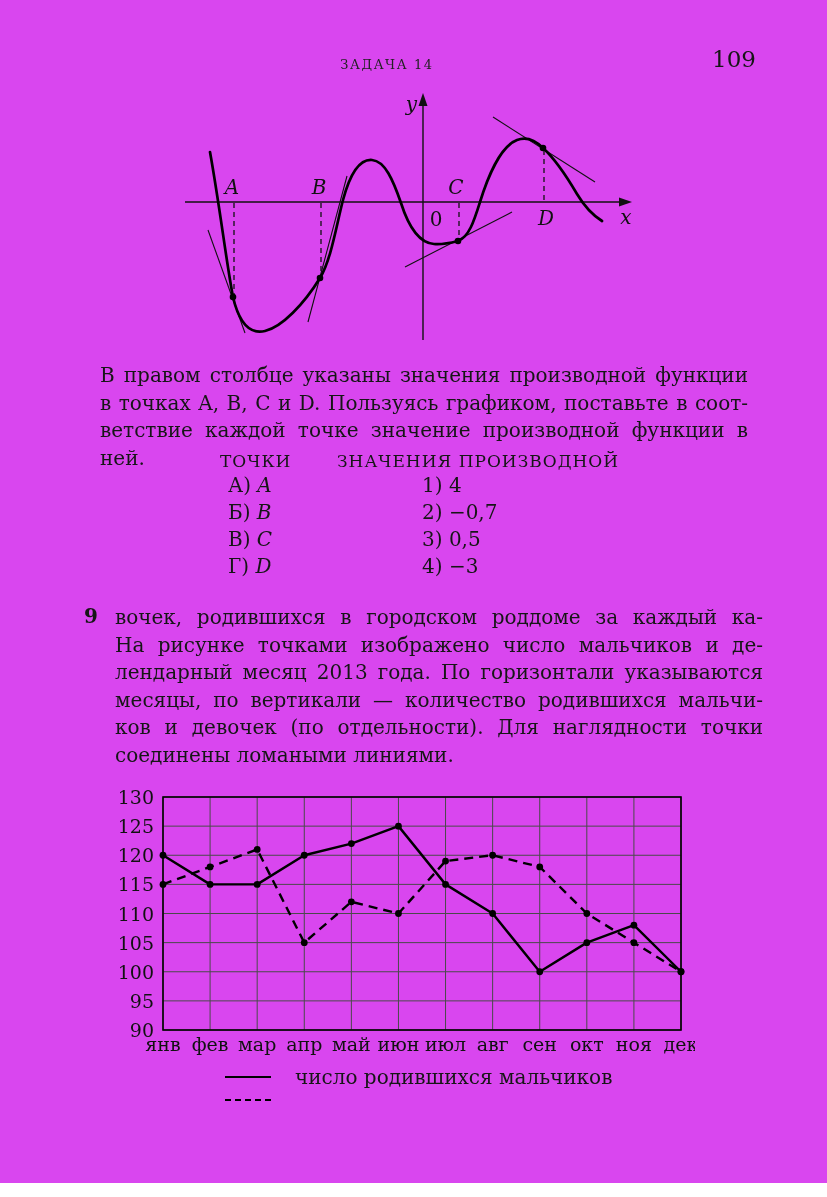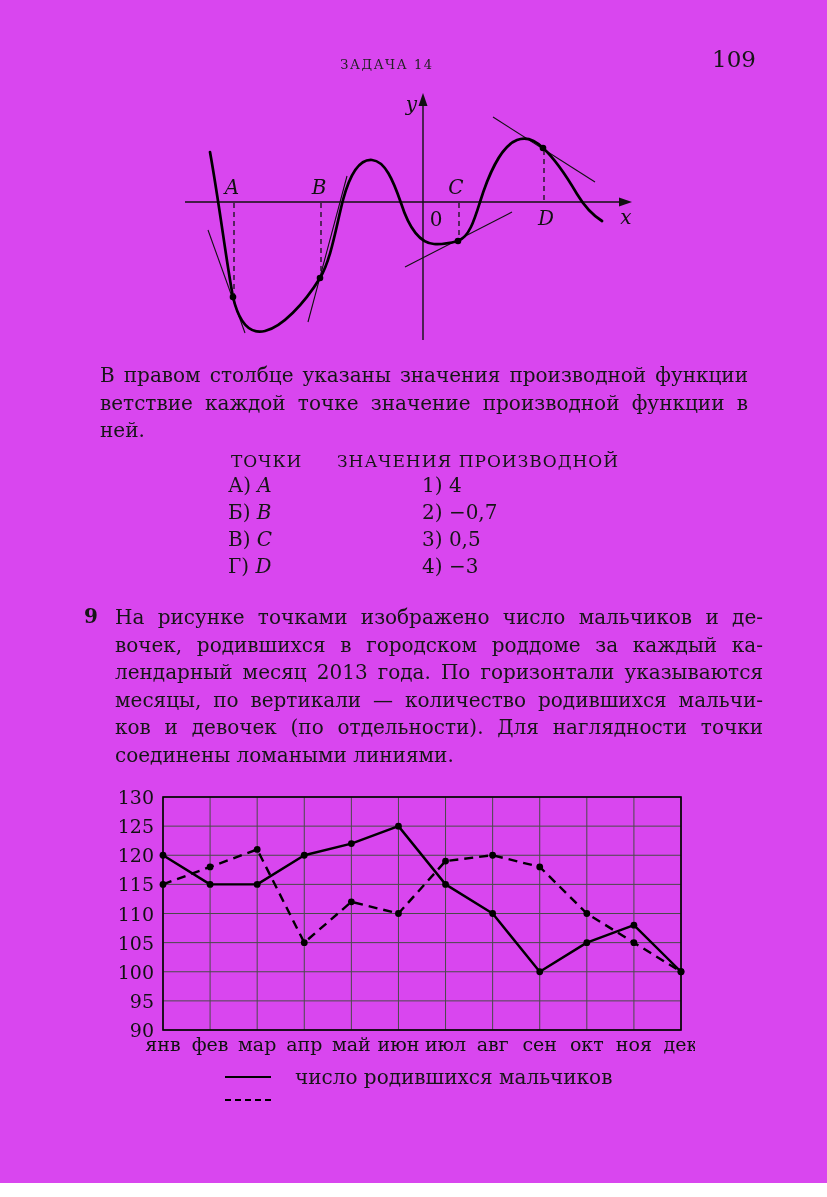--- a/index.html
+++ b/index.html
@@ -19,21 +19,21 @@
   .ptdot{fill:#000;}
   .glabel{font-size:20px;font-style:italic;fill:#111;}
   .olabel{font-size:20px;fill:#111;}
 
   .intro{position:absolute;left:100px;top:362px;width:648px;font-size:20px;line-height:27.5px;}
   .jline{text-align:justify;text-align-last:justify;white-space:normal;}
   .lline{text-align:center;text-align-last:left;}
 
   .match{position:absolute;left:220px;top:451px;font-size:20px;}
   .match-head{position:relative;height:22px;font-size:17px;letter-spacing:1px;}
-  .mh1{position:absolute;left:11px;top:0;}
+  .mh1{position:absolute;left:0;top:0;}
   .mh2{position:absolute;left:117px;top:0;}
   .match-row{position:relative;height:27px;width:420px;}
   .mr-pt{position:absolute;left:8px;top:0;}
   .mr-val{position:absolute;left:202px;top:0;text-align:center;}
   .it{font-style:italic;}
 
   .p9num{position:absolute;left:84px;top:604px;font-size:20px;font-weight:bold;}
   .p9{position:absolute;left:115px;top:604px;width:648px;font-size:20px;line-height:27.5px;}
 
   .chart{position:absolute;left:95px;top:785px;}
@@ -99,20 +99,21 @@
     <text class="glabel" x="446" y="134" text-anchor="middle">x</text>
     <text class="olabel" x="256" y="136" text-anchor="middle">0</text>
     <text class="glabel" x="52" y="104" text-anchor="middle">A</text>
     <text class="glabel" x="139" y="104" text-anchor="middle">B</text>
     <text class="glabel" x="276" y="104" text-anchor="middle">C</text>
     <text class="glabel" x="366" y="135" text-anchor="middle">D</text>
   </svg>
 
   <div class="intro">
     <div class="jline">В правом столбце указаны значения производной функции</div>
+    <div class="jline">в точках A, B, C и D. Пользуясь графиком, поставьте в соот-</div>
     <div class="jline">ветствие каждой точке значение производной функции в ней.</div>
   </div>
 
   <div class="match">
     <div class="match-head">
       <span class="mh1">ТОЧКИ</span>
       <span class="mh2">ЗНАЧЕНИЯ ПРОИЗВОДНОЙ</span>
     </div>
     <div class="match-row">
       <span class="mr-pt"><span>А)</span>&nbsp;<span class="it">A</span></span>
@@ -127,22 +128,22 @@
       <span class="mr-val"><span>3)</span>&nbsp;<span>0,5</span></span>
     </div>
     <div class="match-row">
       <span class="mr-pt"><span>Г)</span>&nbsp;<span class="it">D</span></span>
       <span class="mr-val"><span>4)</span>&nbsp;<span>−3</span></span>
     </div>
   </div>
 
   <div class="p9num">9</div>
   <div class="p9">
+    <div class="jline">вочек, родившихся в городском роддоме за каждый ка-</div>
     <div class="jline">На рисунке точками изображено число мальчиков и де-</div>
-    <div class="jline">вочек, родившихся в городском роддоме за каждый ка-</div>
     <div class="jline">лендарный месяц 2013 года. По горизонтали указываются</div>
     <div class="jline">месяцы, по вертикали — количество родившихся мальчи-</div>
     <div class="jline">ков и девочек (по отдельности). Для наглядности точки</div>
     <div class="lline">соединены ломаными линиями.</div>
   </div>
 
   <svg id="births-chart" class="chart" width="600" height="290" viewBox="0 0 600 290">
       <line x1="68" y1="12" x2="68" y2="245" class="grid"></line>
       <line x1="115.0909090909091" y1="12" x2="115.0909090909091" y2="245" class="grid"></line>
       <line x1="162.1818181818182" y1="12" x2="162.1818181818182" y2="245" class="grid"></line>

